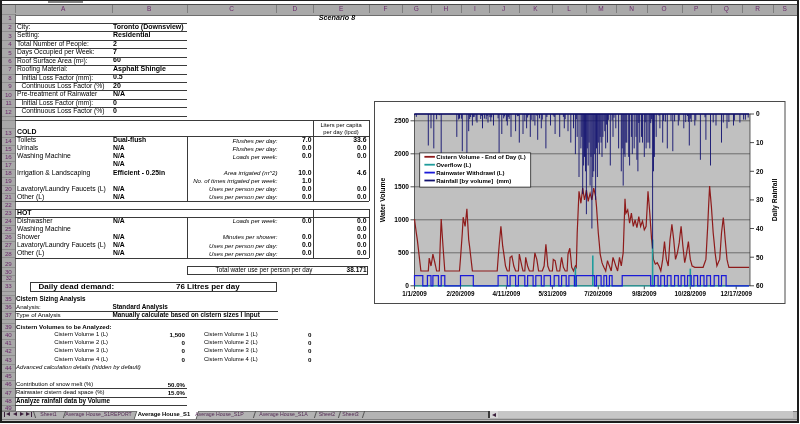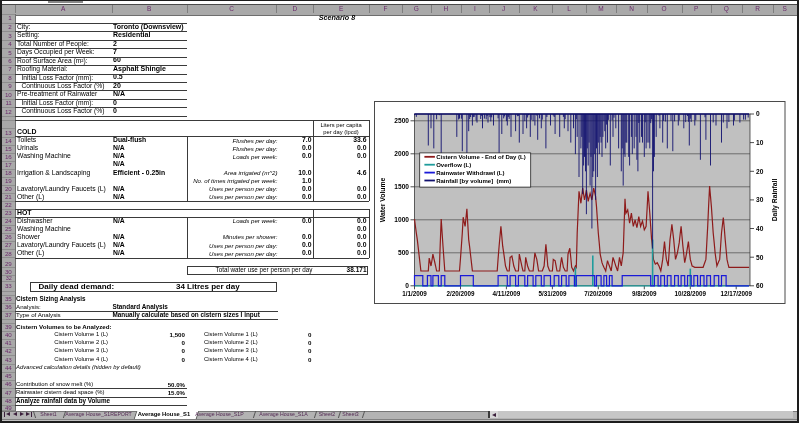--- a/index.html
+++ b/index.html
@@ -252,21 +252,21 @@
 <div style="position:absolute;left:66.5px;width:300px;text-align:right;top:249.184px;font-size:6.8px;font-weight:bold;font-style:normal;color:#000;line-height:8.5px;white-space:nowrap;">0.0</div>
 <div style="position:absolute;left:15px;top:257.8px;width:353.5px;height:1px;background:#3a3a3a;"></div>
 <div style="position:absolute;left:186.8px;top:217.3px;width:1px;height:40.5px;background:#3a3a3a;"></div>
 <div style="position:absolute;left:313.4px;top:209.2px;width:1px;height:48.60000000000002px;background:#3a3a3a;"></div>
 <div style="position:absolute;left:368.5px;top:209.2px;width:1px;height:48.60000000000002px;background:#3a3a3a;"></div>
 <div style="position:absolute;left:186.8px;top:266.2px;width:181.7px;height:8.4px;border:1px solid #3a3a3a;box-sizing:border-box;"></div>
 <div style="position:absolute;left:114px;width:300px;text-align:center;top:266.394px;font-size:6.3px;font-weight:normal;font-style:normal;color:#000;line-height:7.875px;white-space:nowrap;">Total water use per person per day</div>
 <div style="position:absolute;left:66.5px;width:300px;text-align:right;top:266.27000000000004px;font-size:6.5px;font-weight:bold;font-style:normal;color:#000;line-height:8.125px;white-space:nowrap;">38.171</div>
 <div style="position:absolute;left:29.8px;top:281.8px;width:247.6px;height:10.2px;border:1px solid #3a3a3a;box-sizing:border-box;"></div>
 <div style="position:absolute;left:38.6px;top:281.84000000000003px;font-size:8px;font-weight:bold;font-style:normal;color:#000;line-height:10.0px;white-space:nowrap;">Daily dead demand:</div>
-<div style="position:absolute;left:176px;top:281.84000000000003px;font-size:8px;font-weight:bold;font-style:normal;color:#000;line-height:10.0px;white-space:nowrap;">34 Litres per day</div>
+<div style="position:absolute;left:176px;top:281.84000000000003px;font-size:8px;font-weight:bold;font-style:normal;color:#000;line-height:10.0px;white-space:nowrap;">76 Litres per day</div>
 <div style="position:absolute;left:16px;top:294.694px;font-size:6.3px;font-weight:bold;font-style:normal;color:#000;line-height:7.875px;white-space:nowrap;">Cistern Sizing Analysis</div>
 <div style="position:absolute;left:16px;top:302.75600000000003px;font-size:6.2px;font-weight:normal;font-style:normal;color:#000;line-height:7.75px;white-space:nowrap;">Analysis:</div>
 <div style="position:absolute;left:112.4px;top:302.632px;font-size:6.4px;font-weight:bold;font-style:normal;color:#000;line-height:8.0px;white-space:nowrap;">Standard Analysis</div>
 <div style="position:absolute;left:15px;top:310.6px;width:262.5px;height:1px;background:#3a3a3a;"></div>
 <div style="position:absolute;left:16px;top:310.75600000000003px;font-size:6.2px;font-weight:normal;font-style:normal;color:#000;line-height:7.75px;white-space:nowrap;">Type of Analysis</div>
 <div style="position:absolute;left:112.4px;top:310.632px;font-size:6.4px;font-weight:bold;font-style:normal;color:#000;line-height:8.0px;white-space:nowrap;">Manually calculate based on cistern sizes I input</div>
 <div style="position:absolute;left:15px;top:318.8px;width:262.5px;height:1px;background:#3a3a3a;"></div>
 <div style="position:absolute;left:16px;top:322.75600000000003px;font-size:6.2px;font-weight:bold;font-style:normal;color:#000;line-height:7.75px;white-space:nowrap;">Cistern Volumes to be Analyzed:</div>
 <div style="position:absolute;left:54.3px;top:330.842px;font-size:5.9px;font-weight:normal;font-style:normal;color:#000;line-height:7.375px;white-space:nowrap;">Cistern Volume 1 (L)</div>
 <div style="position:absolute;left:-115px;width:300px;text-align:right;top:330.656px;font-size:6.2px;font-weight:bold;font-style:normal;color:#000;line-height:7.75px;white-space:nowrap;">1,500</div>

